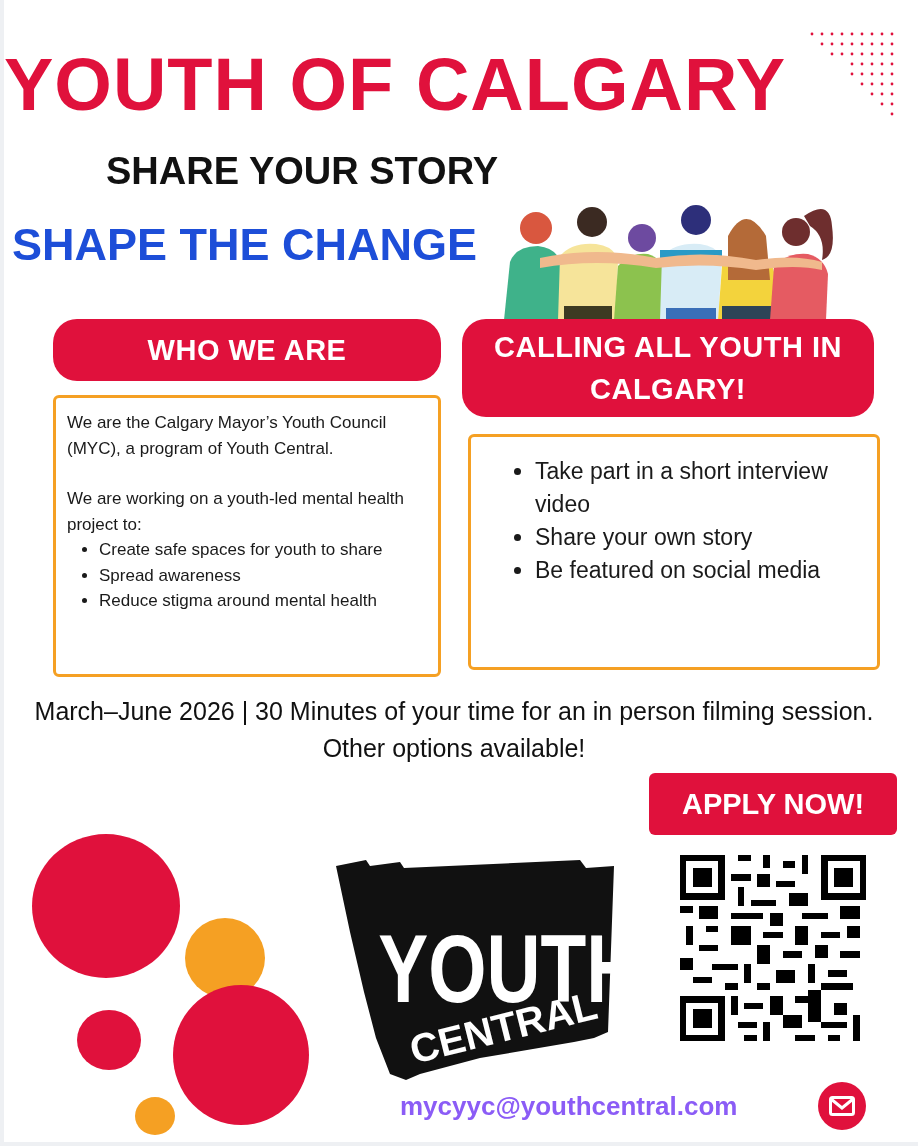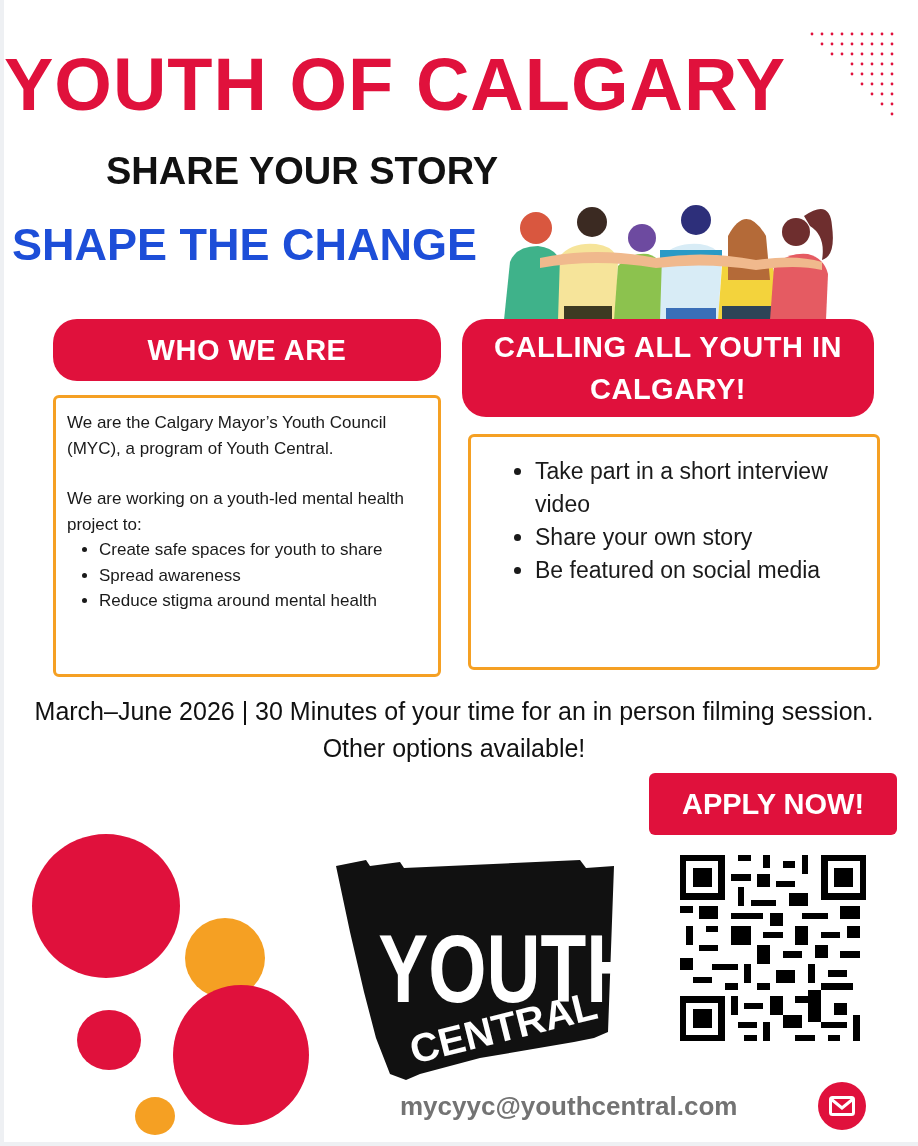--- a/index.html
+++ b/index.html
@@ -52,21 +52,21 @@
   }
 
   .apply { left: 645px; top: 773px; width: 248px; height: 62px; font-size: 29px; border-radius: 6px; }
 
   .circles { left: 28px; top: 830px; width: 290px; height: 312px; }
 
   .logo { left: 326px; top: 852px; width: 290px; height: 230px; }
 
   .qr { left: 676px; top: 855px; width: 186px; height: 186px; }
 
-  .email { left: 396px; top: 1089px; font-size: 26px; font-weight: bold; color: #737373; line-height: 34px; }
+  .email { left: 396px; top: 1089px; font-size: 26px; font-weight: bold; color: #8b5cf6; line-height: 34px; }
   .mail-icon { left: 814px; top: 1082px; width: 48px; height: 48px; border-radius: 50%; background: #e0113c; display:flex; align-items:center; justify-content:center; }
 </style>
 </head>
 <body>
 
 <div class="page">
 
   <div class="abs title">YOUTH OF CALGARY</div>
 
   <svg class="abs dots" viewBox="0 0 100 95">

